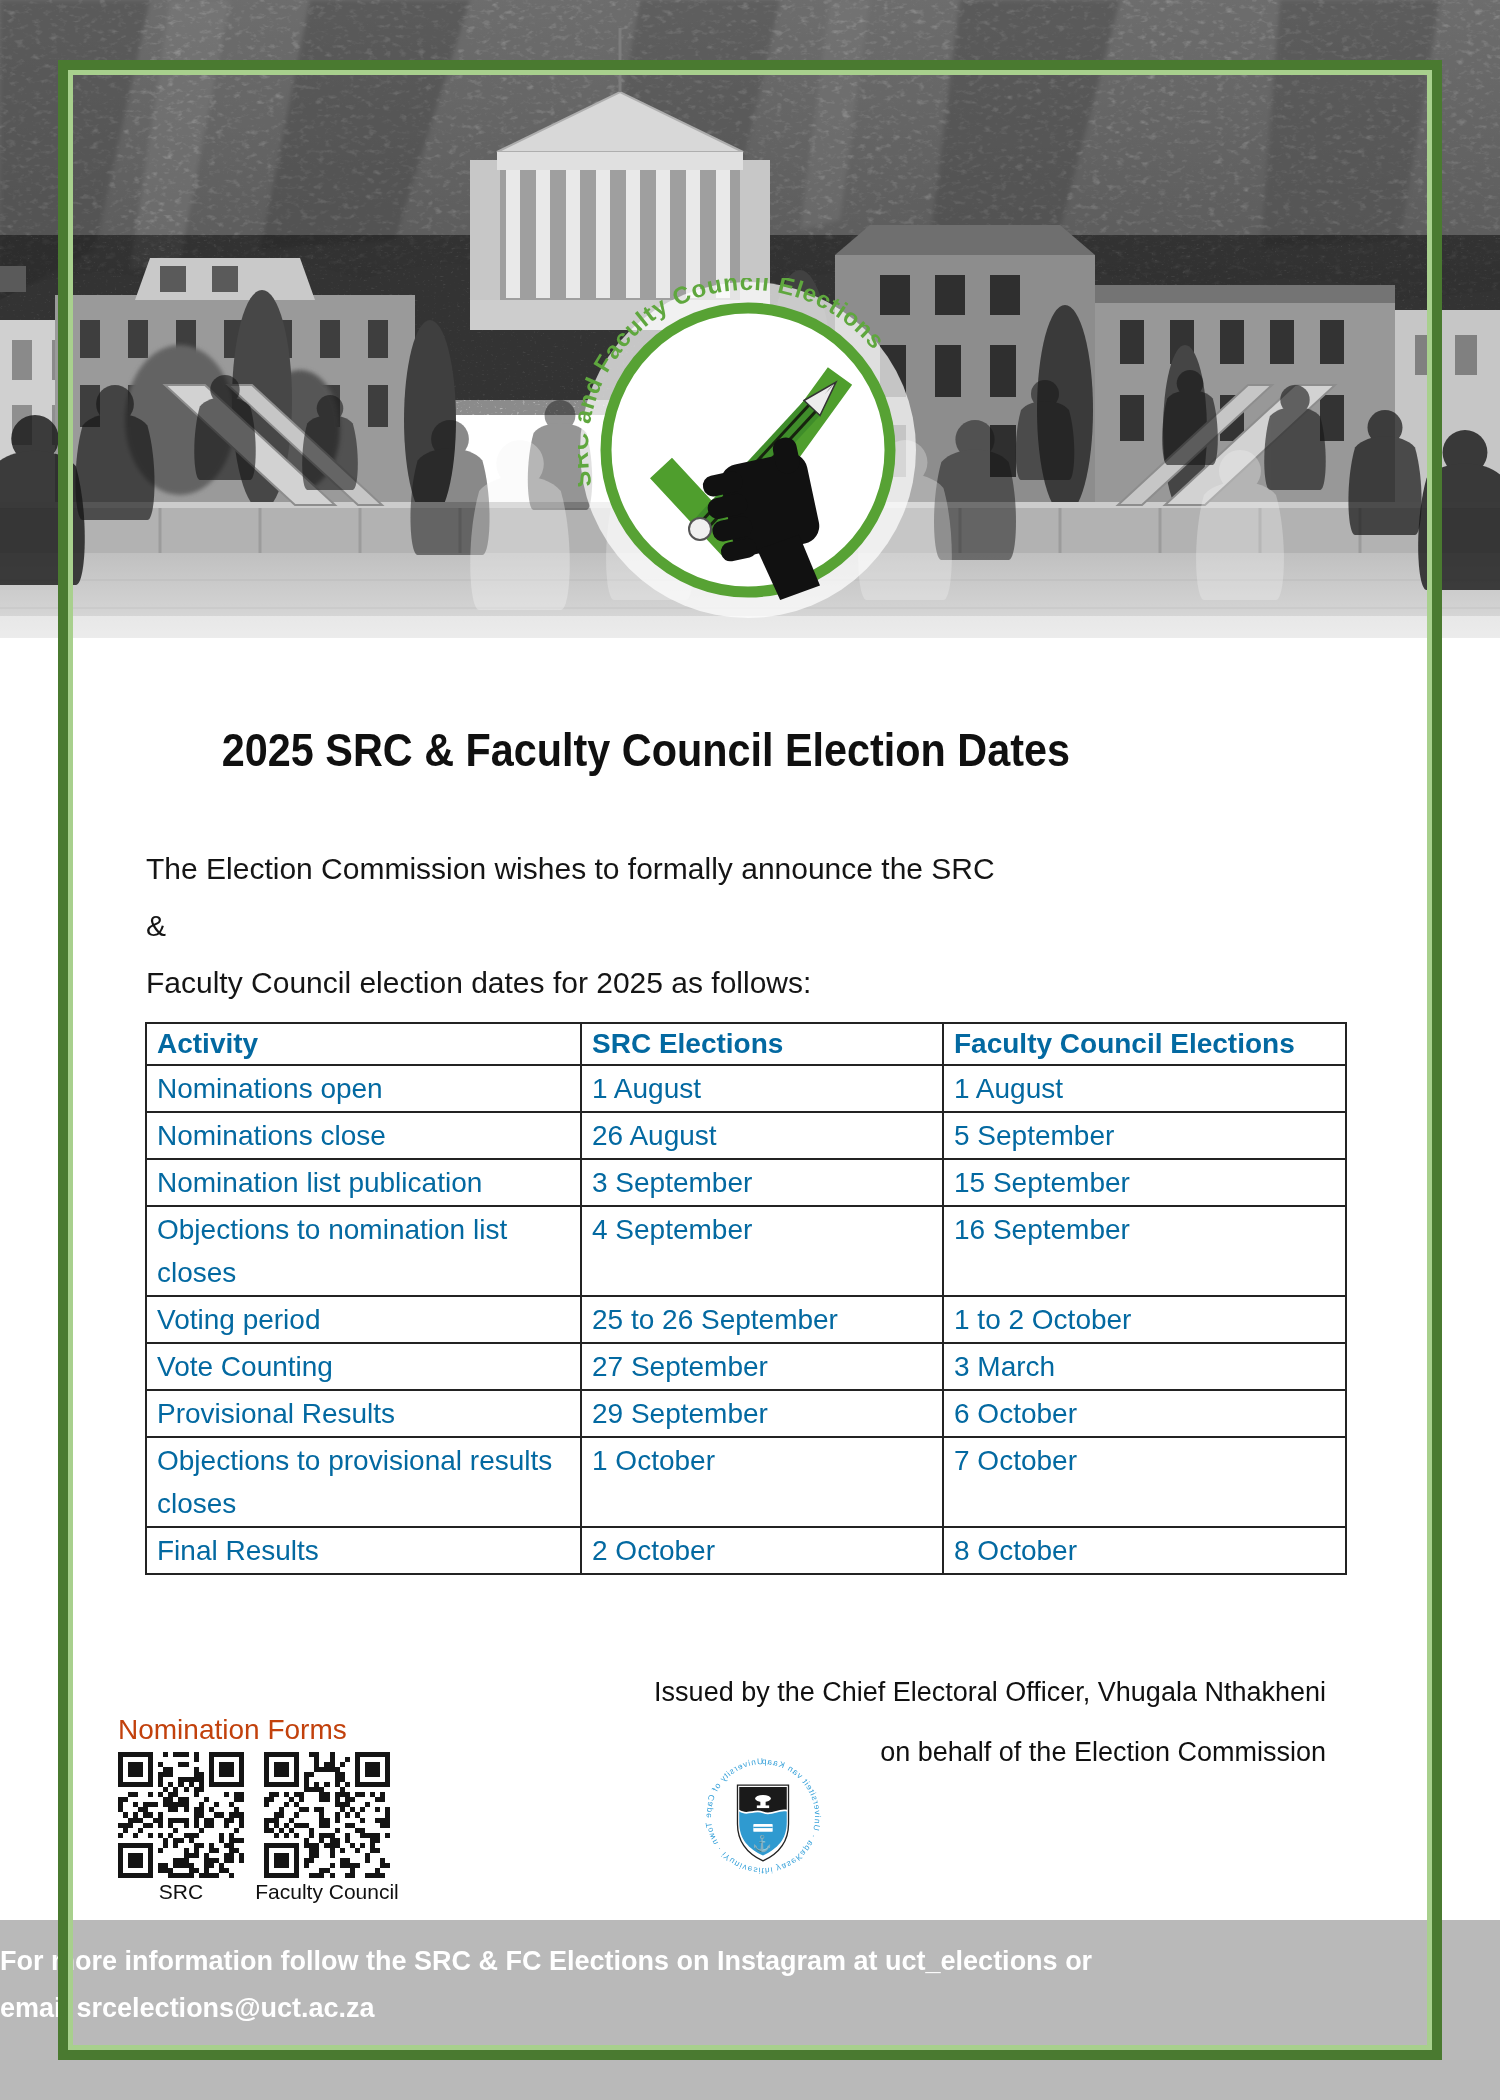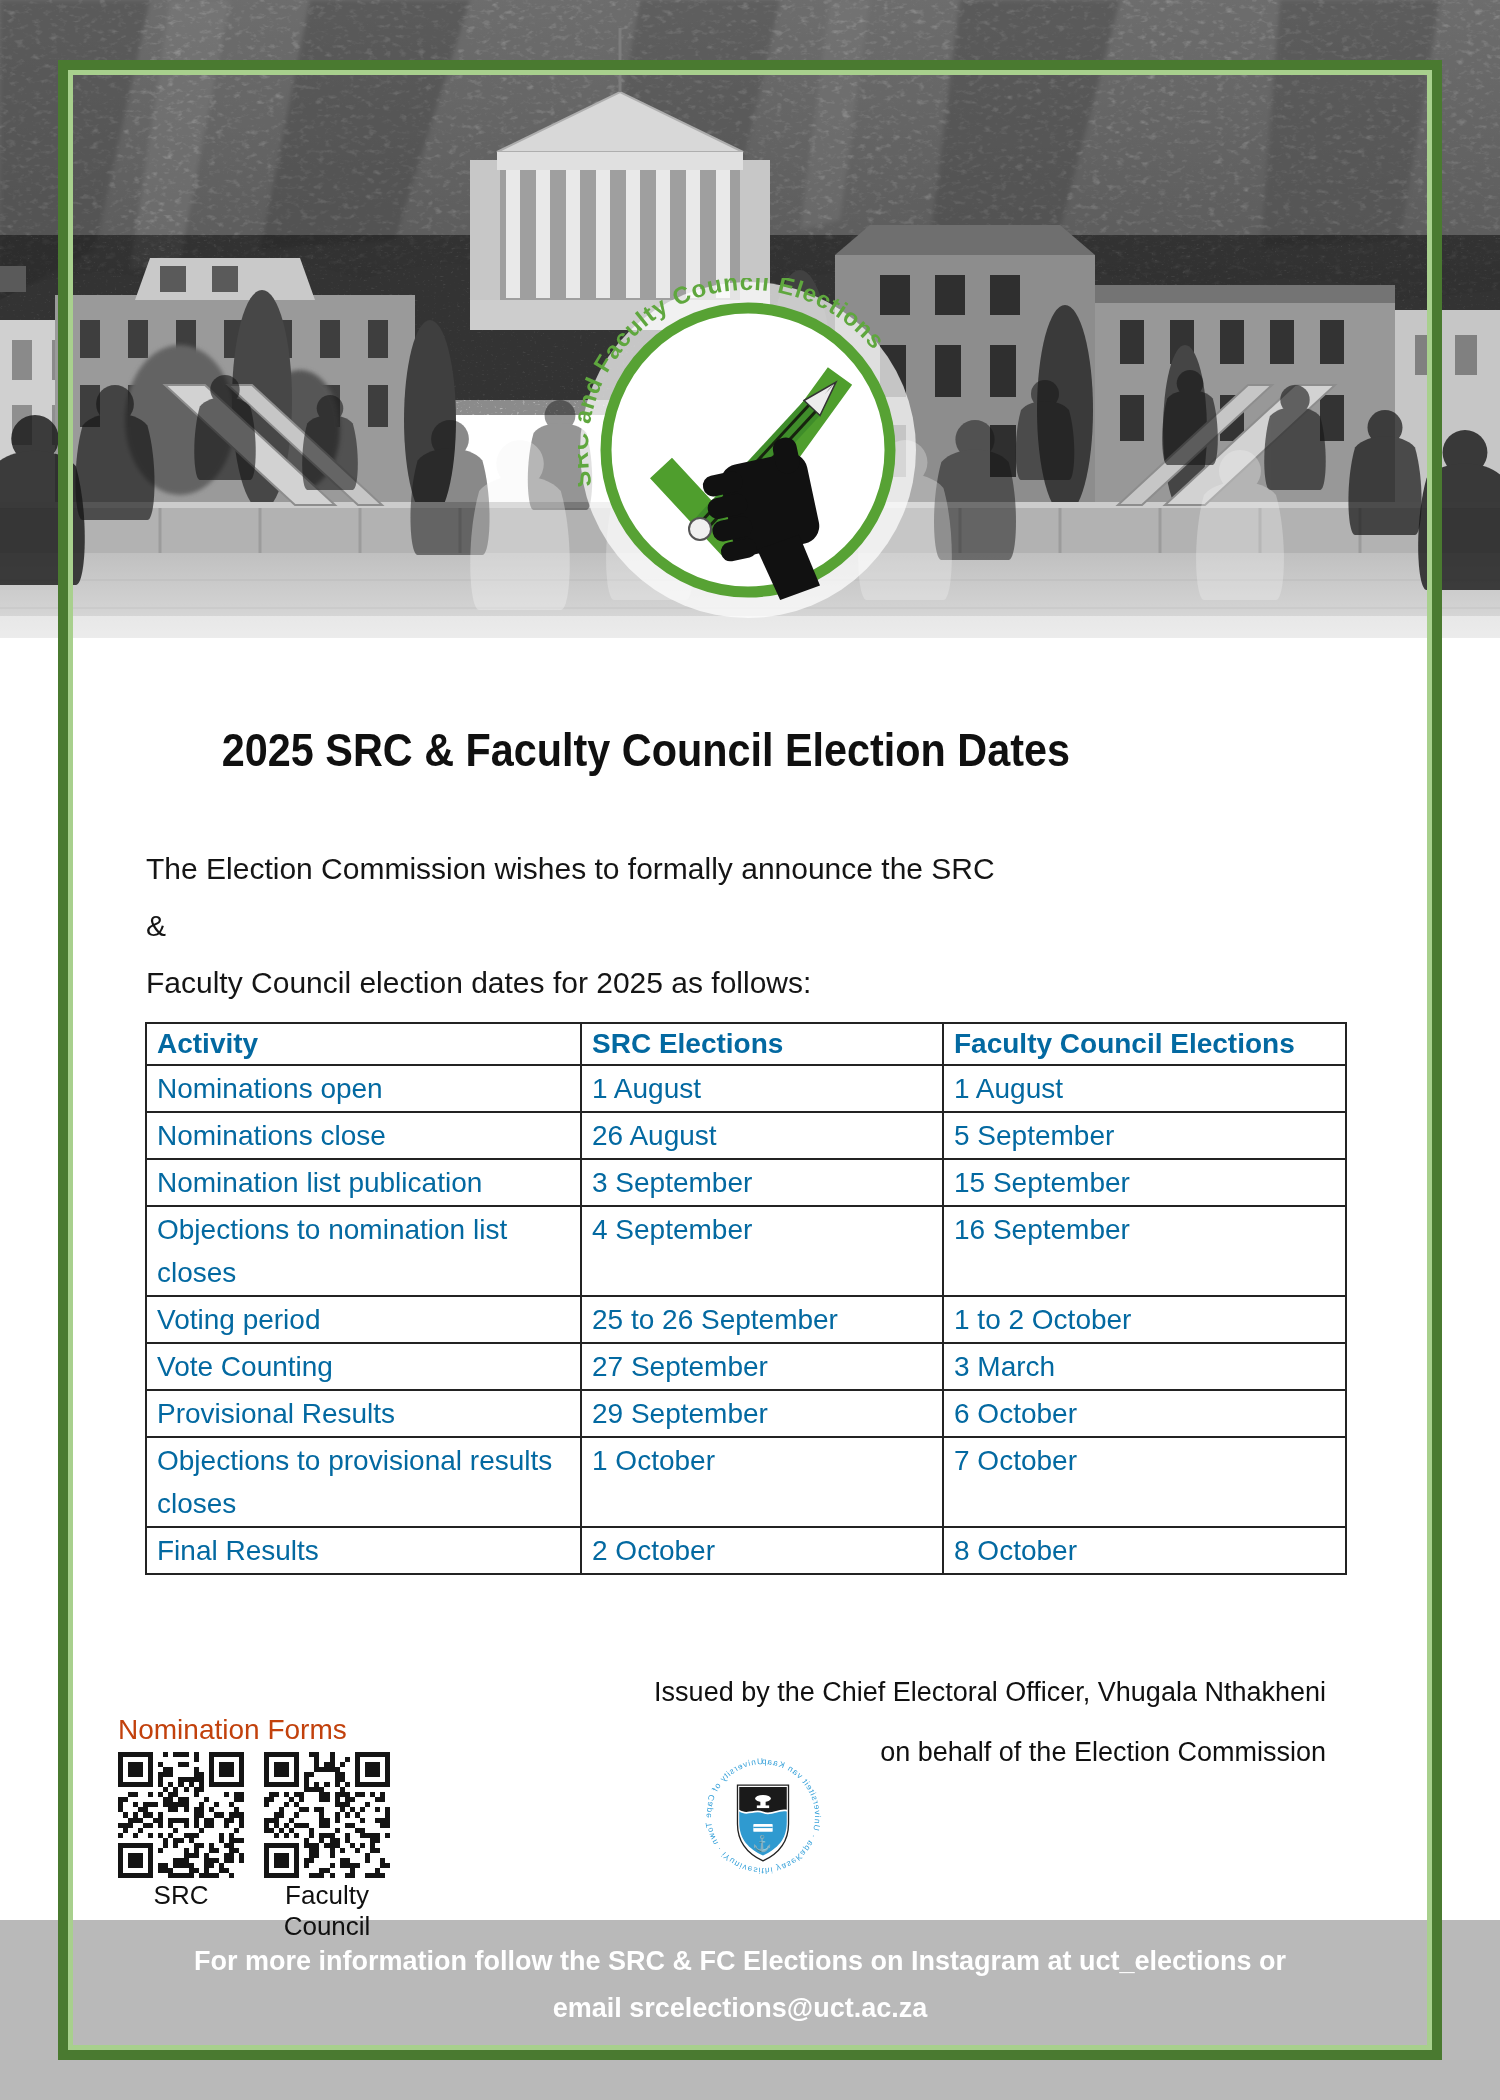--- a/index.html
+++ b/index.html
@@ -35,26 +35,26 @@
               padding:1px 10px;font-size:28px;color:#0369a1;}
   table.dates th{font-weight:bold;line-height:38px;}
   table.dates td{line-height:43px;}
 
   .issued{position:absolute;right:174px;top:1662px;text-align:right;font-size:27px;line-height:60px;
           color:#101010;z-index:3;}
 
   .nom-heading{position:absolute;left:118px;top:1714px;font-size:28px;color:#c2410c;z-index:3;}
   .qr{position:absolute;top:1752px;width:126px;height:126px;z-index:3;background:#fff;}
   .qr.one{left:118px;} .qr.two{left:264px;}
-  .qr-label{position:absolute;top:1880px;font-size:26px;color:#101010;text-align:center;z-index:3;}
+  .qr-label{position:absolute;top:1880px;font-size:21px;color:#101010;text-align:center;z-index:3;}
   .qr-label.one{left:118px;width:126px;} .qr-label.two{left:244px;width:166px;}
 
   .uct{position:absolute;left:697px;top:1750px;width:132px;height:132px;z-index:3;}
 
-  .footer-text{position:absolute;left:0;top:1938px;width:1480px;text-align:center;z-index:3;
+  .footer-text{position:absolute;left:0;top:1938px;width:1480px;z-index:3;
                color:#ffffff;font-weight:bold;font-size:27px;line-height:47px;}
 </style>
 </head>
 <body>
 
 <div class="page">
 
   <div class="photo">
     <svg width="1500" height="638" viewBox="0 0 1500 638" preserveAspectRatio="none">
       <defs>

